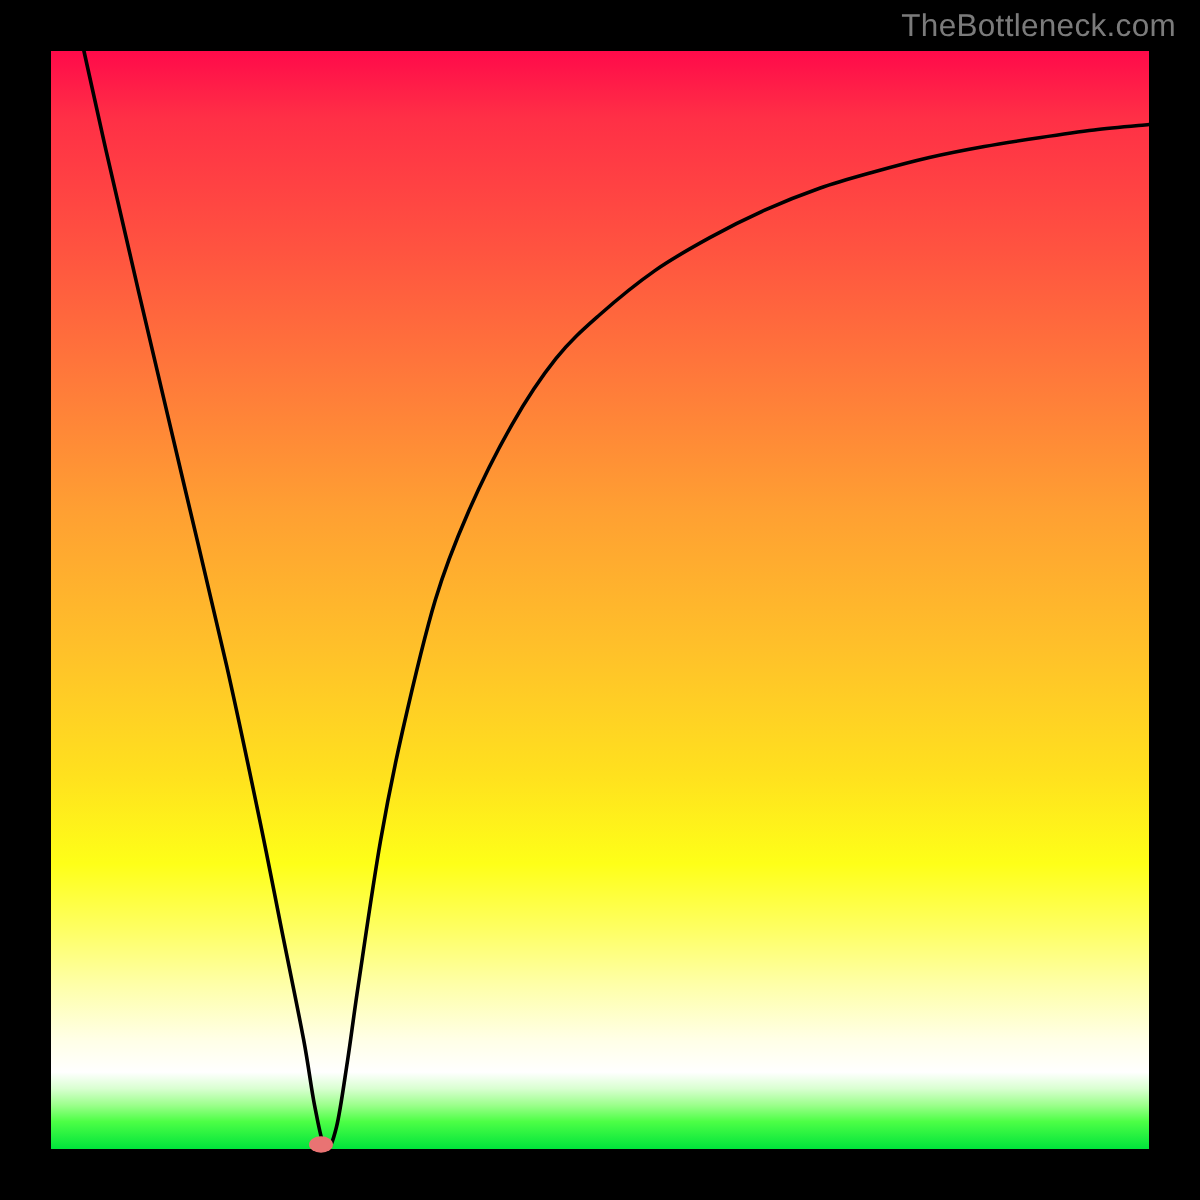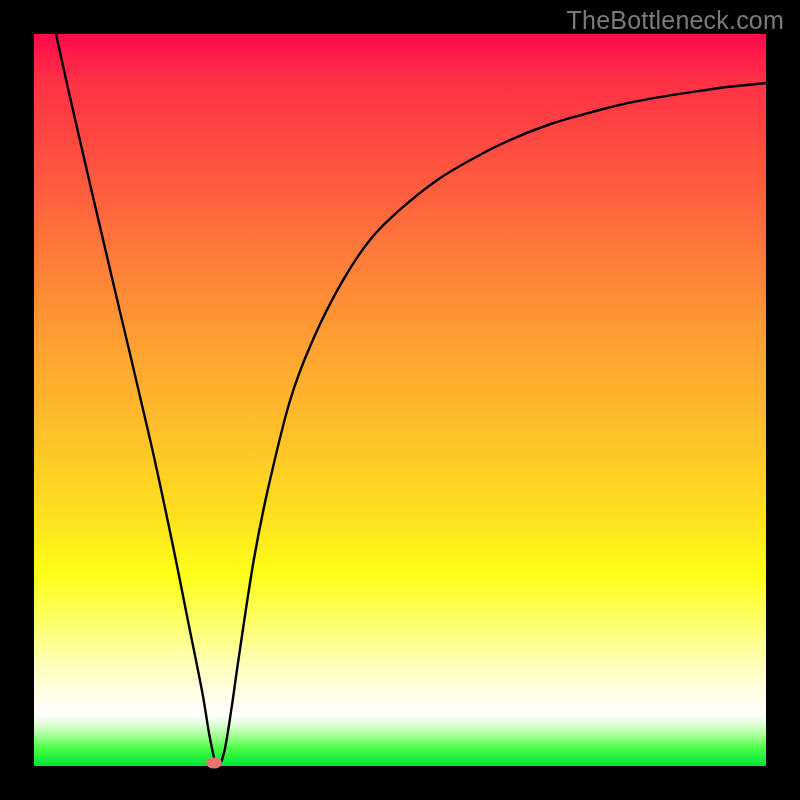--- a/index.html
+++ b/index.html
@@ -44,21 +44,21 @@
       #9cff8c 96%,
       #4dff46 97.5%,
       #00e33b 100%
     );
   }
   .watermark {
     position: absolute;
     top: 6px;
     right: 16px;
     color: #7b7b7b;
-    font-size: 25px;
+    font-size: 21px;
     letter-spacing: 0.2px;
     font-weight: 500;
   }
   svg.curve {
     position: absolute;
     left: 0;
     top: 0;
     width: 732px;
     height: 732px;
     overflow: visible;

